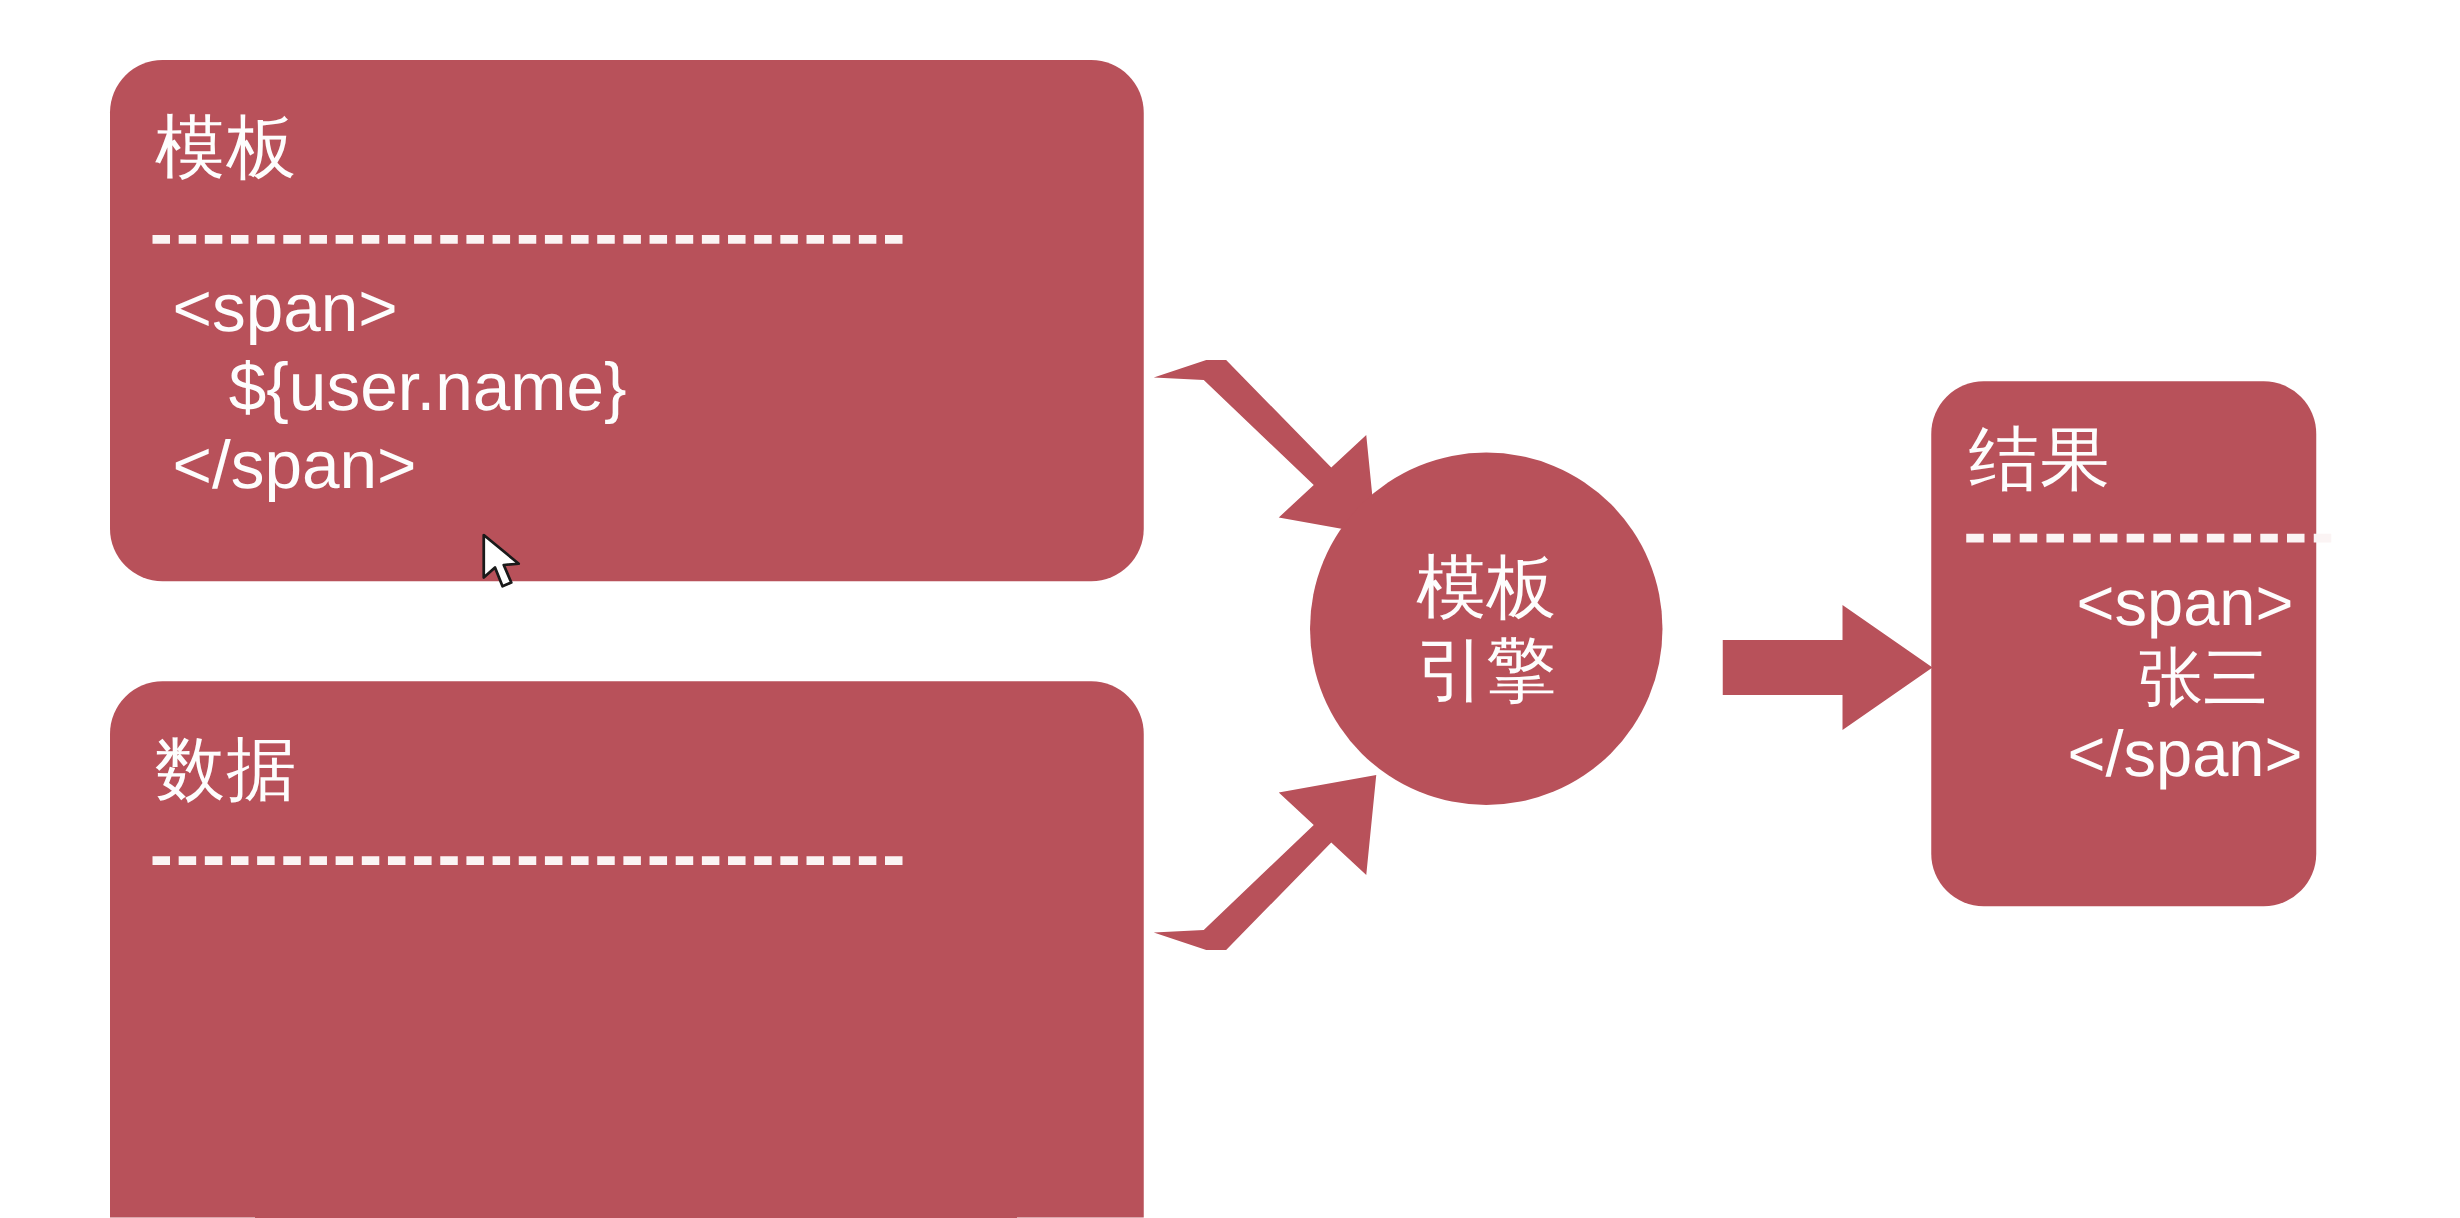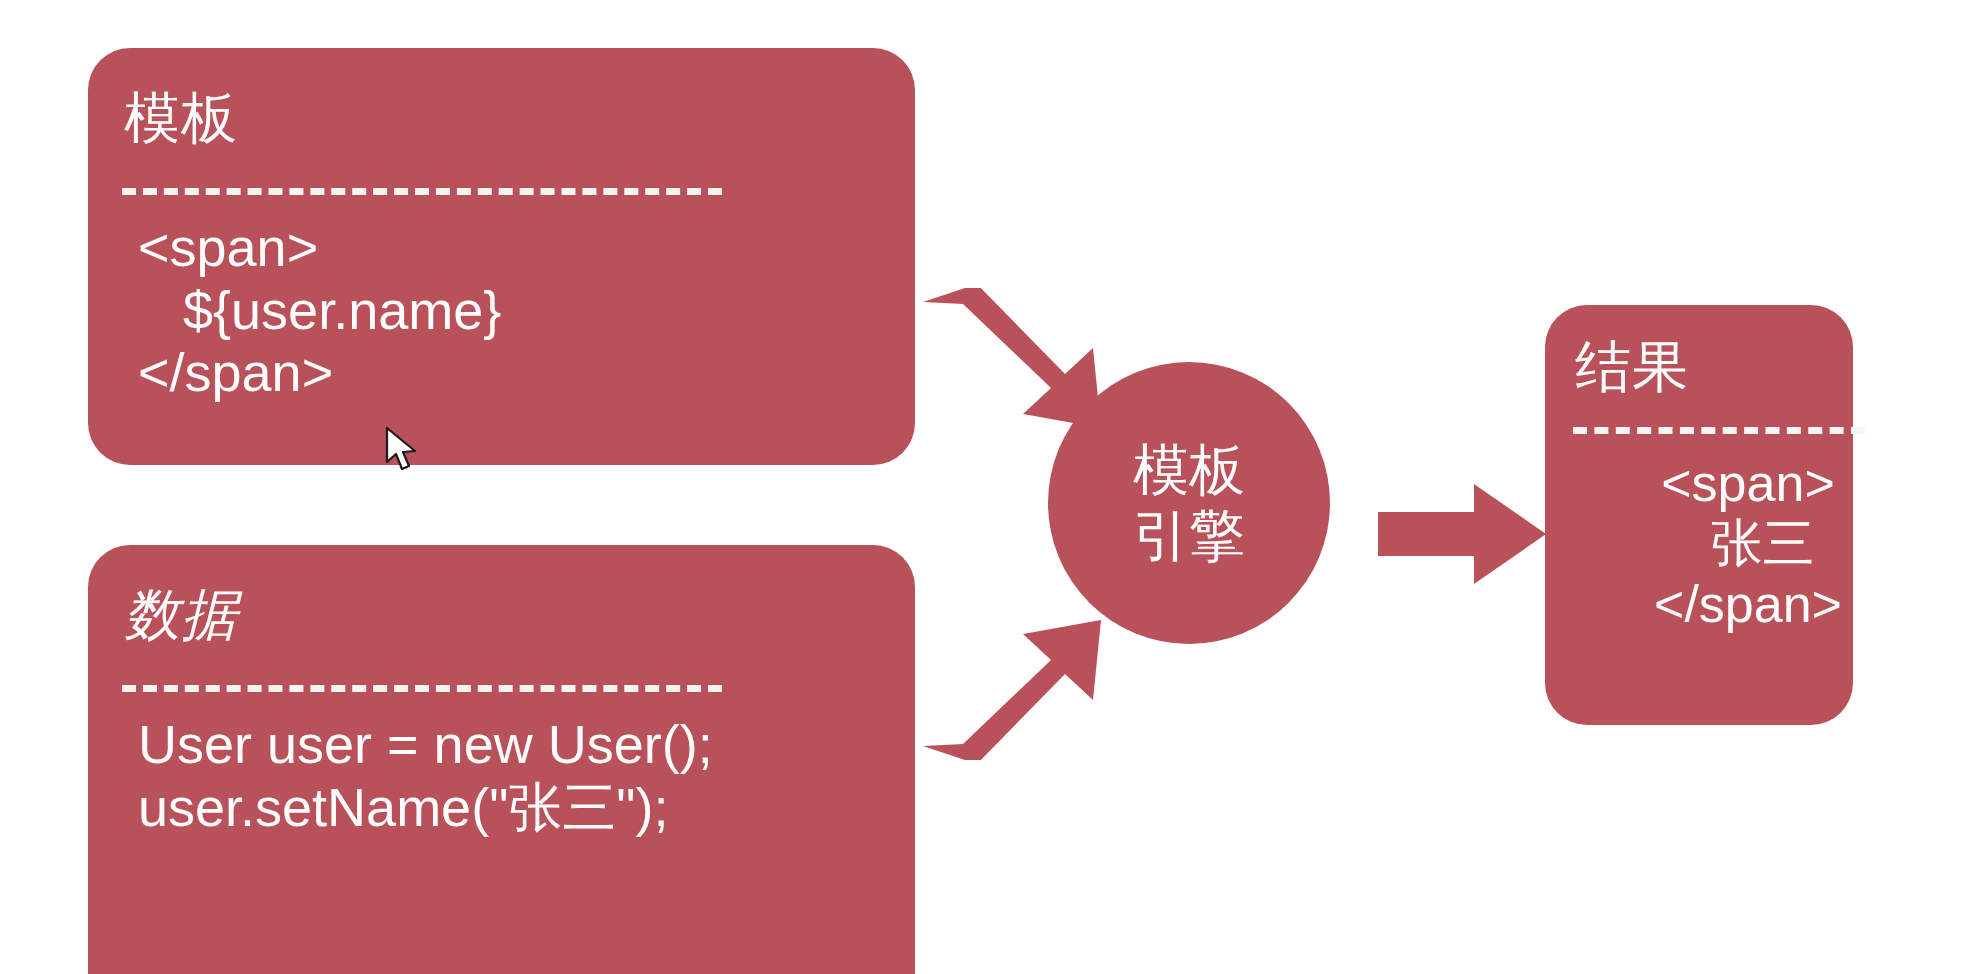--- a/index.html
+++ b/index.html
@@ -41,21 +41,21 @@
   }
 
   
   #card-template{left:88px;top:48px;width:827px;height:417px;}
   #card-template .card-title{left:36px;top:42px;}
   #card-template .divider{left:34px;top:140px;width:600px;}
   #card-template .code{left:34px;top:168px;}
 
   
   #card-data{left:88px;top:545px;width:827px;height:470px;}
-  #card-data .card-title{left:36px;top:42px;font-style:italic;}
+  #card-data .card-title{left:36px;top:42px;}
   #card-data .divider{left:34px;top:140px;width:600px;}
   #card-data .code{left:34px;top:168px;}
 
   
   #engine-circle{
     position:absolute;
     left:1048px;top:362px;
     width:282px;height:282px;
     border-radius:50%;
     background:#b8515a;
@@ -94,22 +94,20 @@
     <div class="card-title">模板</div>
     <div class="divider"></div>
     <div class="code">&lt;span&gt;
    ${user.name}
 &lt;/span&gt;</div>
   </div>
 
   <div class="card" id="card-data" style="background: rgb(184, 81, 90);">
     <div class="card-title">数据</div>
     <div class="divider"></div>
-    <div class="code">User user = new User();
-user.setName("张三");</div>
   </div>
 
   <svg id="arrow-template-to-engine" class="arrow-diag" viewBox="0 0 200 140">
     <polygon points="8,14 62,-4 150,86 178,60 186,140 108,126 136,100 48,16" fill="#b8515a"></polygon>
   </svg>
 
   <div id="engine-circle" style="background: rgb(184, 81, 90);">
     <div>模板</div>
     <div>引擎</div>
   </div>

